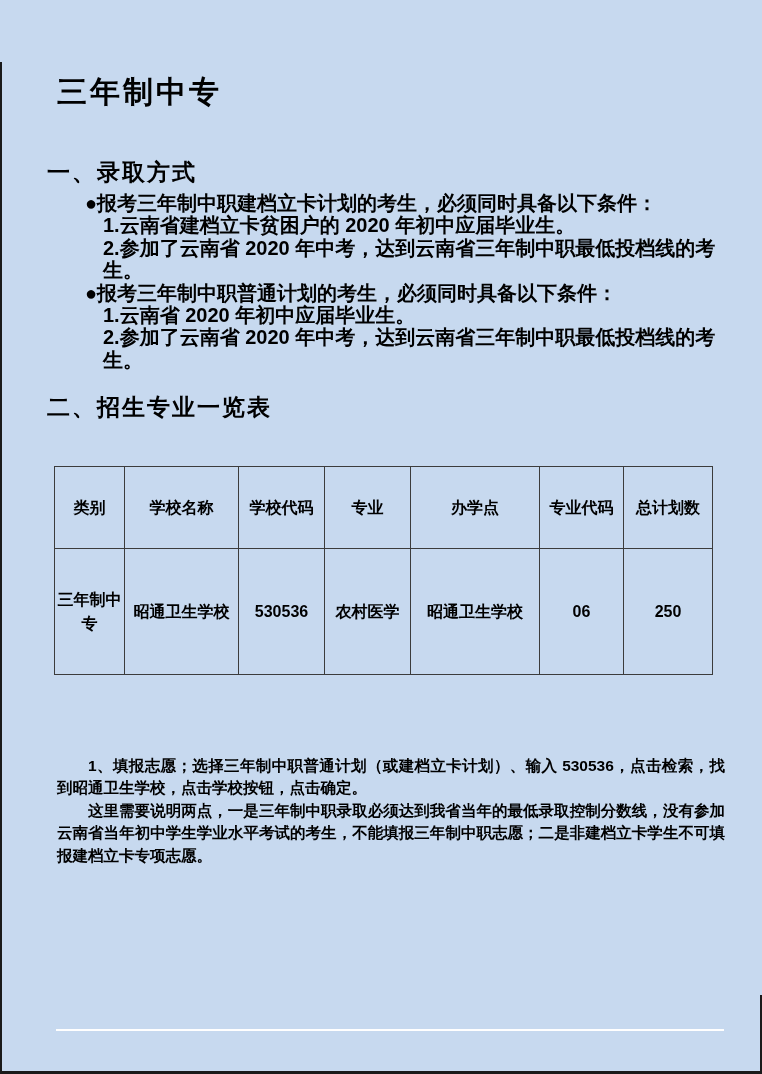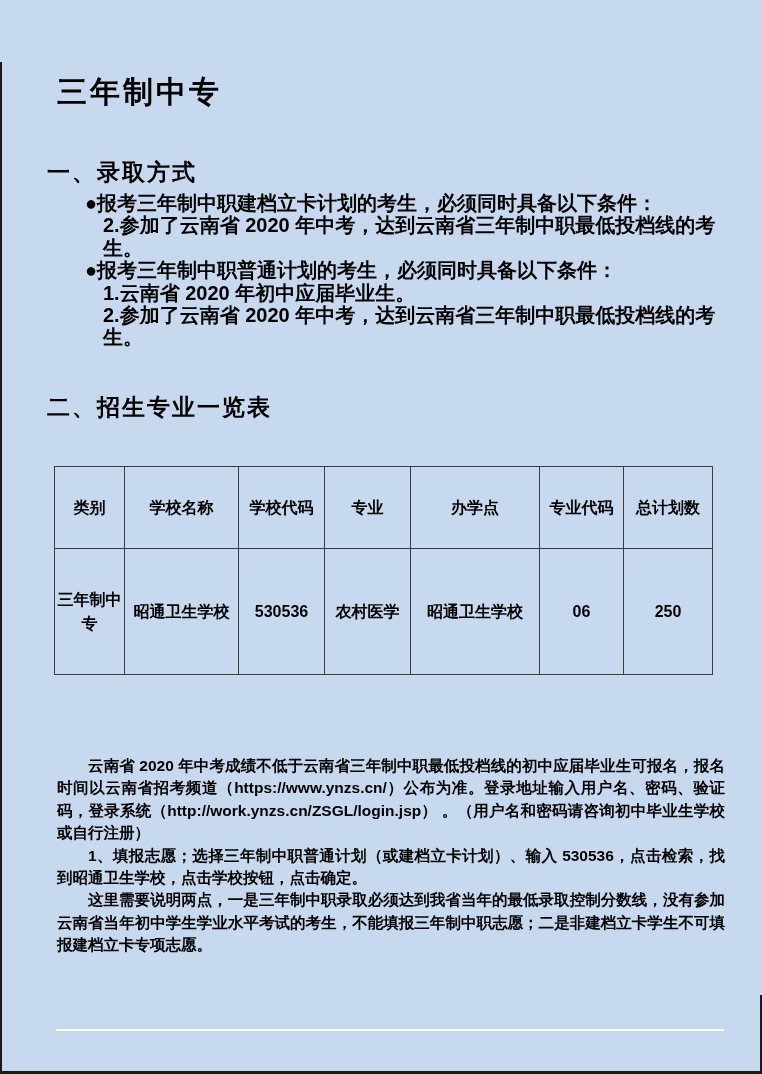--- a/index.html
+++ b/index.html
@@ -65,20 +65,21 @@
 <body>
 
 <div class="page">
 
   <h1 class="doc-title">三年制中专</h1>
 
   <h2 class="sec-heading" id="sec1-heading">一、录取方式</h2>
 
   <div class="sec1-body">
     <div class="lead-line">●报考三年制中职建档立卡计划的考生，必须同时具备以下条件：</div>
+    <div class="item-line">1.云南省建档立卡贫困户的 2020 年初中应届毕业生。</div>
     <div class="item-line">2.参加了云南省 2020 年中考，达到云南省三年制中职最低投档线的考生。</div>
     <div class="lead-line">●报考三年制中职普通计划的考生，必须同时具备以下条件：</div>
     <div class="item-line">1.云南省 2020 年初中应届毕业生。</div>
     <div class="item-line">2.参加了云南省 2020 年中考，达到云南省三年制中职最低投档线的考生。</div>
   </div>
 
   <h2 class="sec-heading" id="sec2-heading">二、招生专业一览表</h2>
 
   <table class="majors-table">
     <colgroup>
@@ -109,21 +110,20 @@
         <td>农村医学</td>
         <td>昭通卫生学校</td>
         <td>06</td>
         <td>250</td>
       </tr>
     </tbody>
   </table>
 
 
   <div class="sec3-body">
-    <p>云南省 2020 年中考成绩不低于云南省三年制中职最低投档线的初中应届毕业生可报名，报名时间以云南省招考频道（https://www.ynzs.cn/）公布为准。登录地址输入用户名、密码、验证码，登录系统（http://work.ynzs.cn/ZSGL/login.jsp） 。（用户名和密码请咨询初中毕业生学校或自行注册）</p>
     <p>1、填报志愿；选择三年制中职普通计划（或建档立卡计划）、输入 530536，点击检索，找到昭通卫生学校，点击学校按钮，点击确定。</p>
     <p>这里需要说明两点，一是三年制中职录取必须达到我省当年的最低录取控制分数线，没有参加云南省当年初中学生学业水平考试的考生，不能填报三年制中职志愿；二是非建档立卡学生不可填报建档立卡专项志愿。</p>
   </div>
 
   <div class="footer-rule"></div>
 
   <div class="edge-left"></div>
   <div class="edge-bottom"></div>
   <div class="edge-right"></div>
 

